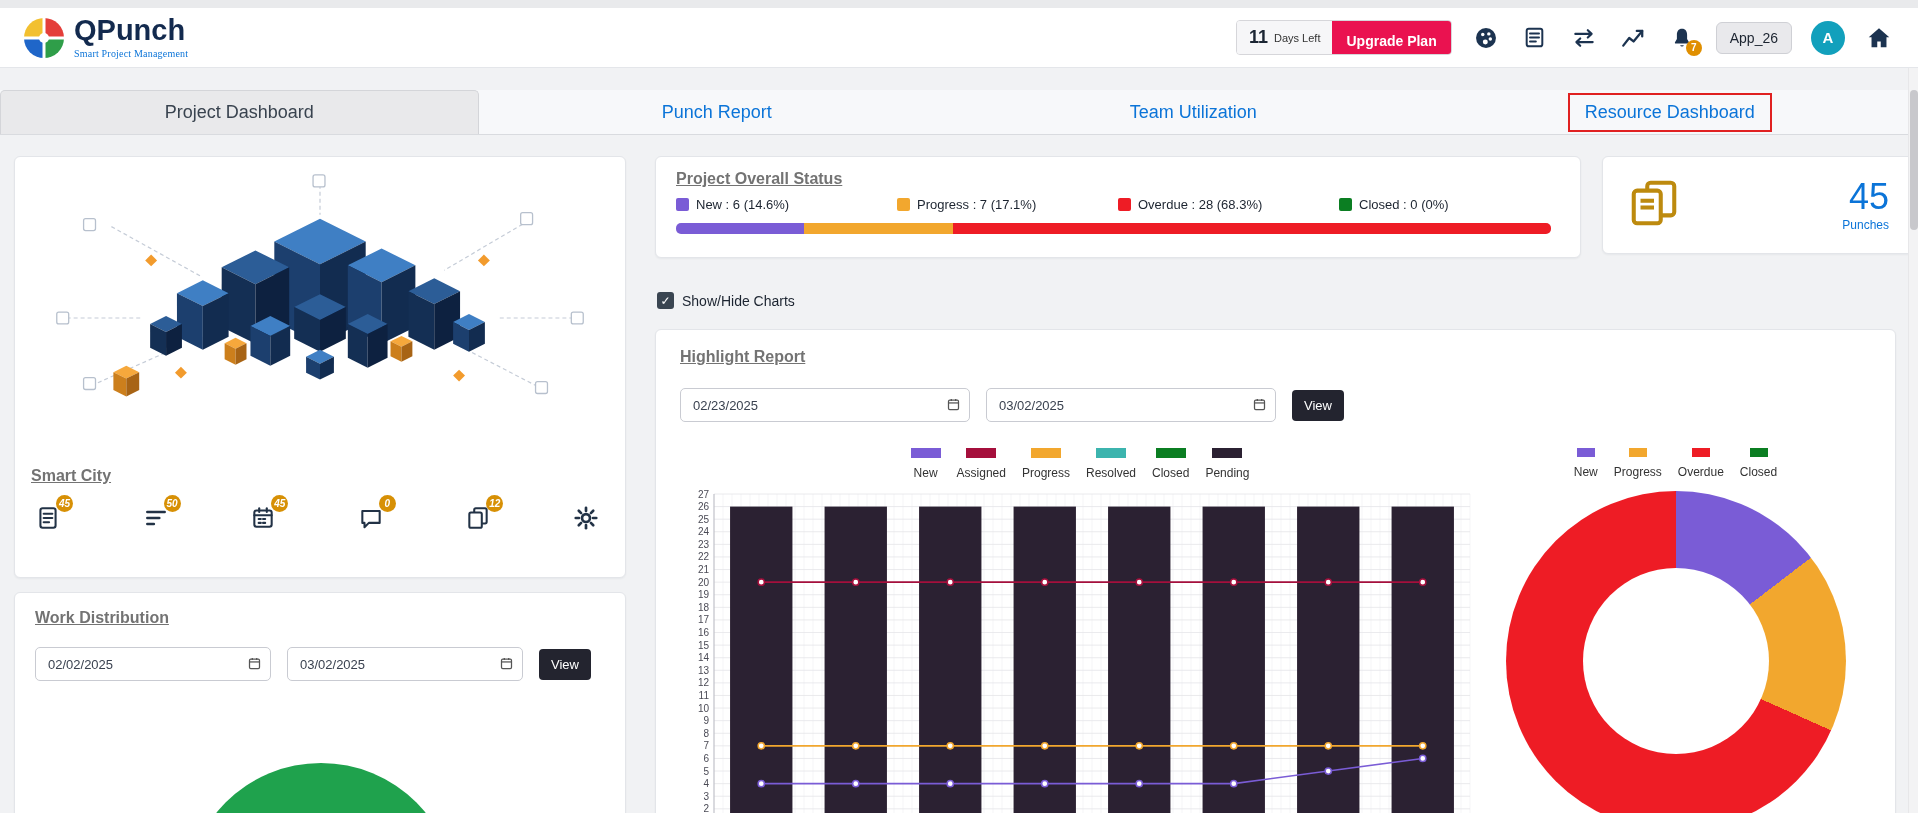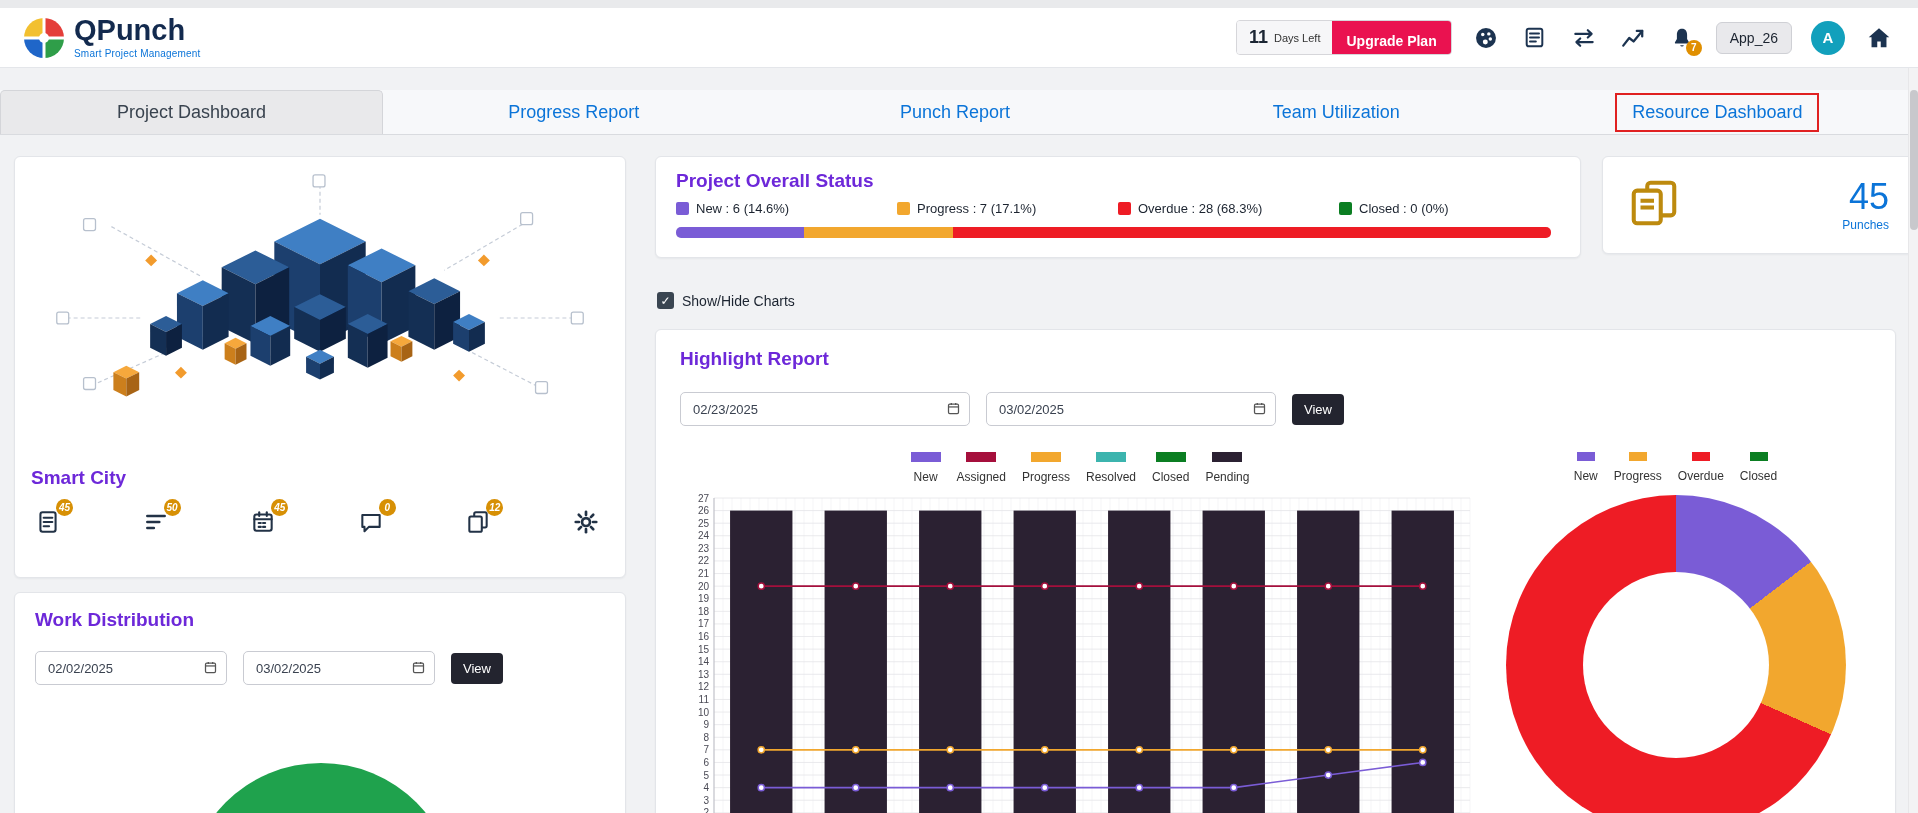--- a/index.html
+++ b/index.html
@@ -11,21 +11,21 @@
   .app-header { position:absolute; top:0; left:0; right:0; height:60px; background:#fff;
     border-bottom:1px solid #e4e6ea; display:flex; align-items:center; justify-content:space-between;
     padding:0 24px; z-index:10; }
   .brand { display:flex; align-items:center; gap:10px; cursor:pointer; }
   .brand-icon { width:40px; height:40px; border-radius:50%; position:relative;
     background:conic-gradient(#e43e3a 0deg 90deg, #2f9e49 90deg 180deg, #1f66c9 180deg 270deg, #f2c030 270deg 360deg); }
   .brand-icon::before { content:""; position:absolute; left:50%; top:-1px; bottom:-1px; width:3px; background:#fff; transform:translateX(-50%); }
   .brand-icon::after  { content:""; position:absolute; top:50%; left:-1px; right:-1px; height:3px; background:#fff; transform:translateY(-50%); }
   .brand-core { position:absolute; left:50%; top:50%; width:10px; height:10px; margin:-5px 0 0 -5px; background:#fff; border-radius:50%; z-index:2; }
   .brand-name { font-size:29px; font-weight:bold; color:#132a4e; line-height:1; }
-  .brand-tagline { font-size:10px; color:#0b74d8; margin-top:3px; letter-spacing:.2px; }
+  .brand-tagline { font-size:10px; color:#0b74d8; margin-top:3px; letter-spacing:.2px;font-family:Liberation Serif, serif; }
 
   .header-right { display:flex; align-items:center; gap:19px; }
   .plan-group { display:flex; align-items:stretch; border:1px solid #d6d6da; border-radius:4px; overflow:hidden; height:35px; }
   .days-left { display:flex; align-items:center; gap:6px; background:#f6f6f8; padding:0 12px; }
   .days-num { font-size:18px; font-weight:bold; color:#1b2533; }
   .days-label { font-size:11px; color:#333; }
   .upgrade-btn { background:#ea1250; color:#fff; font-weight:bold; font-size:14px; border:none; padding:12px 14px; cursor:pointer; font-family:inherit; }
   .hicon { width:30px; height:30px; display:flex; align-items:center; justify-content:center; position:relative; cursor:pointer; }
   .hicon svg { display:block; }
   .bell-badge { position:absolute; right:-5px; bottom:-3px; background:#e08f00; color:#fff; font-size:10px; font-weight:bold;
@@ -35,35 +35,35 @@
     display:flex; align-items:center; justify-content:center; cursor:pointer; }
 
   
   .tabs { position:absolute; top:82px; left:0; right:10px; height:45px; display:flex; border-bottom:1px solid #d9dbdf; background:#f7f8fa; }
   .tab { flex:1; display:flex; align-items:center; justify-content:center; font-size:18px; color:#0b74d8; cursor:pointer; }
   .tab.active { background:#e9e9eb; color:#39434f; border:1px solid #d4d5d9; border-bottom:none; border-radius:5px 5px 0 0; }
   .red-outline { border:2px solid #e02121; padding:7px 15px; }
 
   
   .card { position:absolute; background:#fff; border:1px solid #e3e5e9; border-radius:6px; box-shadow:0 1px 2px rgba(20,30,50,.05); }
-  .card-title { font-size:19px; font-weight:bold; color:#6d28d9; }
+  .card-title { font-size:16px; font-weight:bold; color:#737373;text-decoration:underline; }
 
   .project-card { left:14px; top:148px; width:612px; height:422px; padding:12px 16px; }
   .city-svg { width:578px; height:298px; display:block; }
   .icon-row { display:flex; justify-content:space-between; align-items:center; margin-top:18px; padding:0 8px 0 2px; }
   .pic { position:relative; width:30px; height:30px; display:flex; align-items:center; justify-content:center; cursor:pointer; }
   .badge { position:absolute; top:-8px; right:-10px; background:#d79005; color:#fff; font-size:10px; font-weight:bold;
     min-width:17px; height:17px; padding:0 2px; border-radius:9px; display:flex; align-items:center; justify-content:center; }
 
   .work-card { left:14px; top:584px; width:612px; height:460px; padding:16px 20px; }
   .controls { display:flex; gap:16px; margin-top:20px; align-items:center; }
   .date-wrap { position:relative; }
   .date-input { height:34px; border:1px solid #c9cbd2; border-radius:5px; padding:0 32px 0 12px; font-size:13px; color:#3a4250;
     background:#fff; font-family:inherit; }
-  .date-input.w-sm { width:192px; }
+  .date-input.w-sm { width:236px; }
   .date-input.w-lg { width:290px; }
   .cal-glyph { position:absolute; right:9px; top:9px; pointer-events:none; }
   .view-btn { background:#23242f; color:#fff; border:none; border-radius:4px; height:31px; padding:0 12px; font-size:13px; cursor:pointer; font-family:inherit; }
   .work-circle { position:absolute; left:171px; top:170px; width:270px; height:270px; border-radius:50%; }
 
   .status-card { left:655px; top:148px; width:926px; height:102px; padding:13px 20px; }
   .status-legend { display:flex; margin-top:9px; }
   .sl-item { flex:1; display:flex; align-items:center; gap:7px; font-size:13px; color:#1c2430; }
   .sq { width:13px; height:13px; border-radius:2px; flex:none; }
   .status-bar { display:flex; height:11px; border-radius:5px; overflow:hidden; margin-top:11px; background:#f2f2f2; width:99%; }
@@ -158,23 +158,20 @@
         <svg width="28" height="28" viewBox="0 0 24 24" fill="#1c3350">
             <path d="M12 3.6 3.2 11.4h2.4V20h4.9v-4.9h3V20h4.9v-8.6h2.4z"></path>
           </svg>
       </span>
     </div>
   </header>
 
   <nav class="tabs">
     <div class="tab active">
         <span>Project Dashboard</span>
-      </div>
-    <div class="tab">
-        <span>Progress Report</span>
       </div>
     <div class="tab">
         <span>Punch Report</span>
       </div>
     <div class="tab">
         <span>Team Utilization</span>
       </div>
     <div class="tab">
         <span class="red-outline">Resource Dashboard</span>
       </div>

